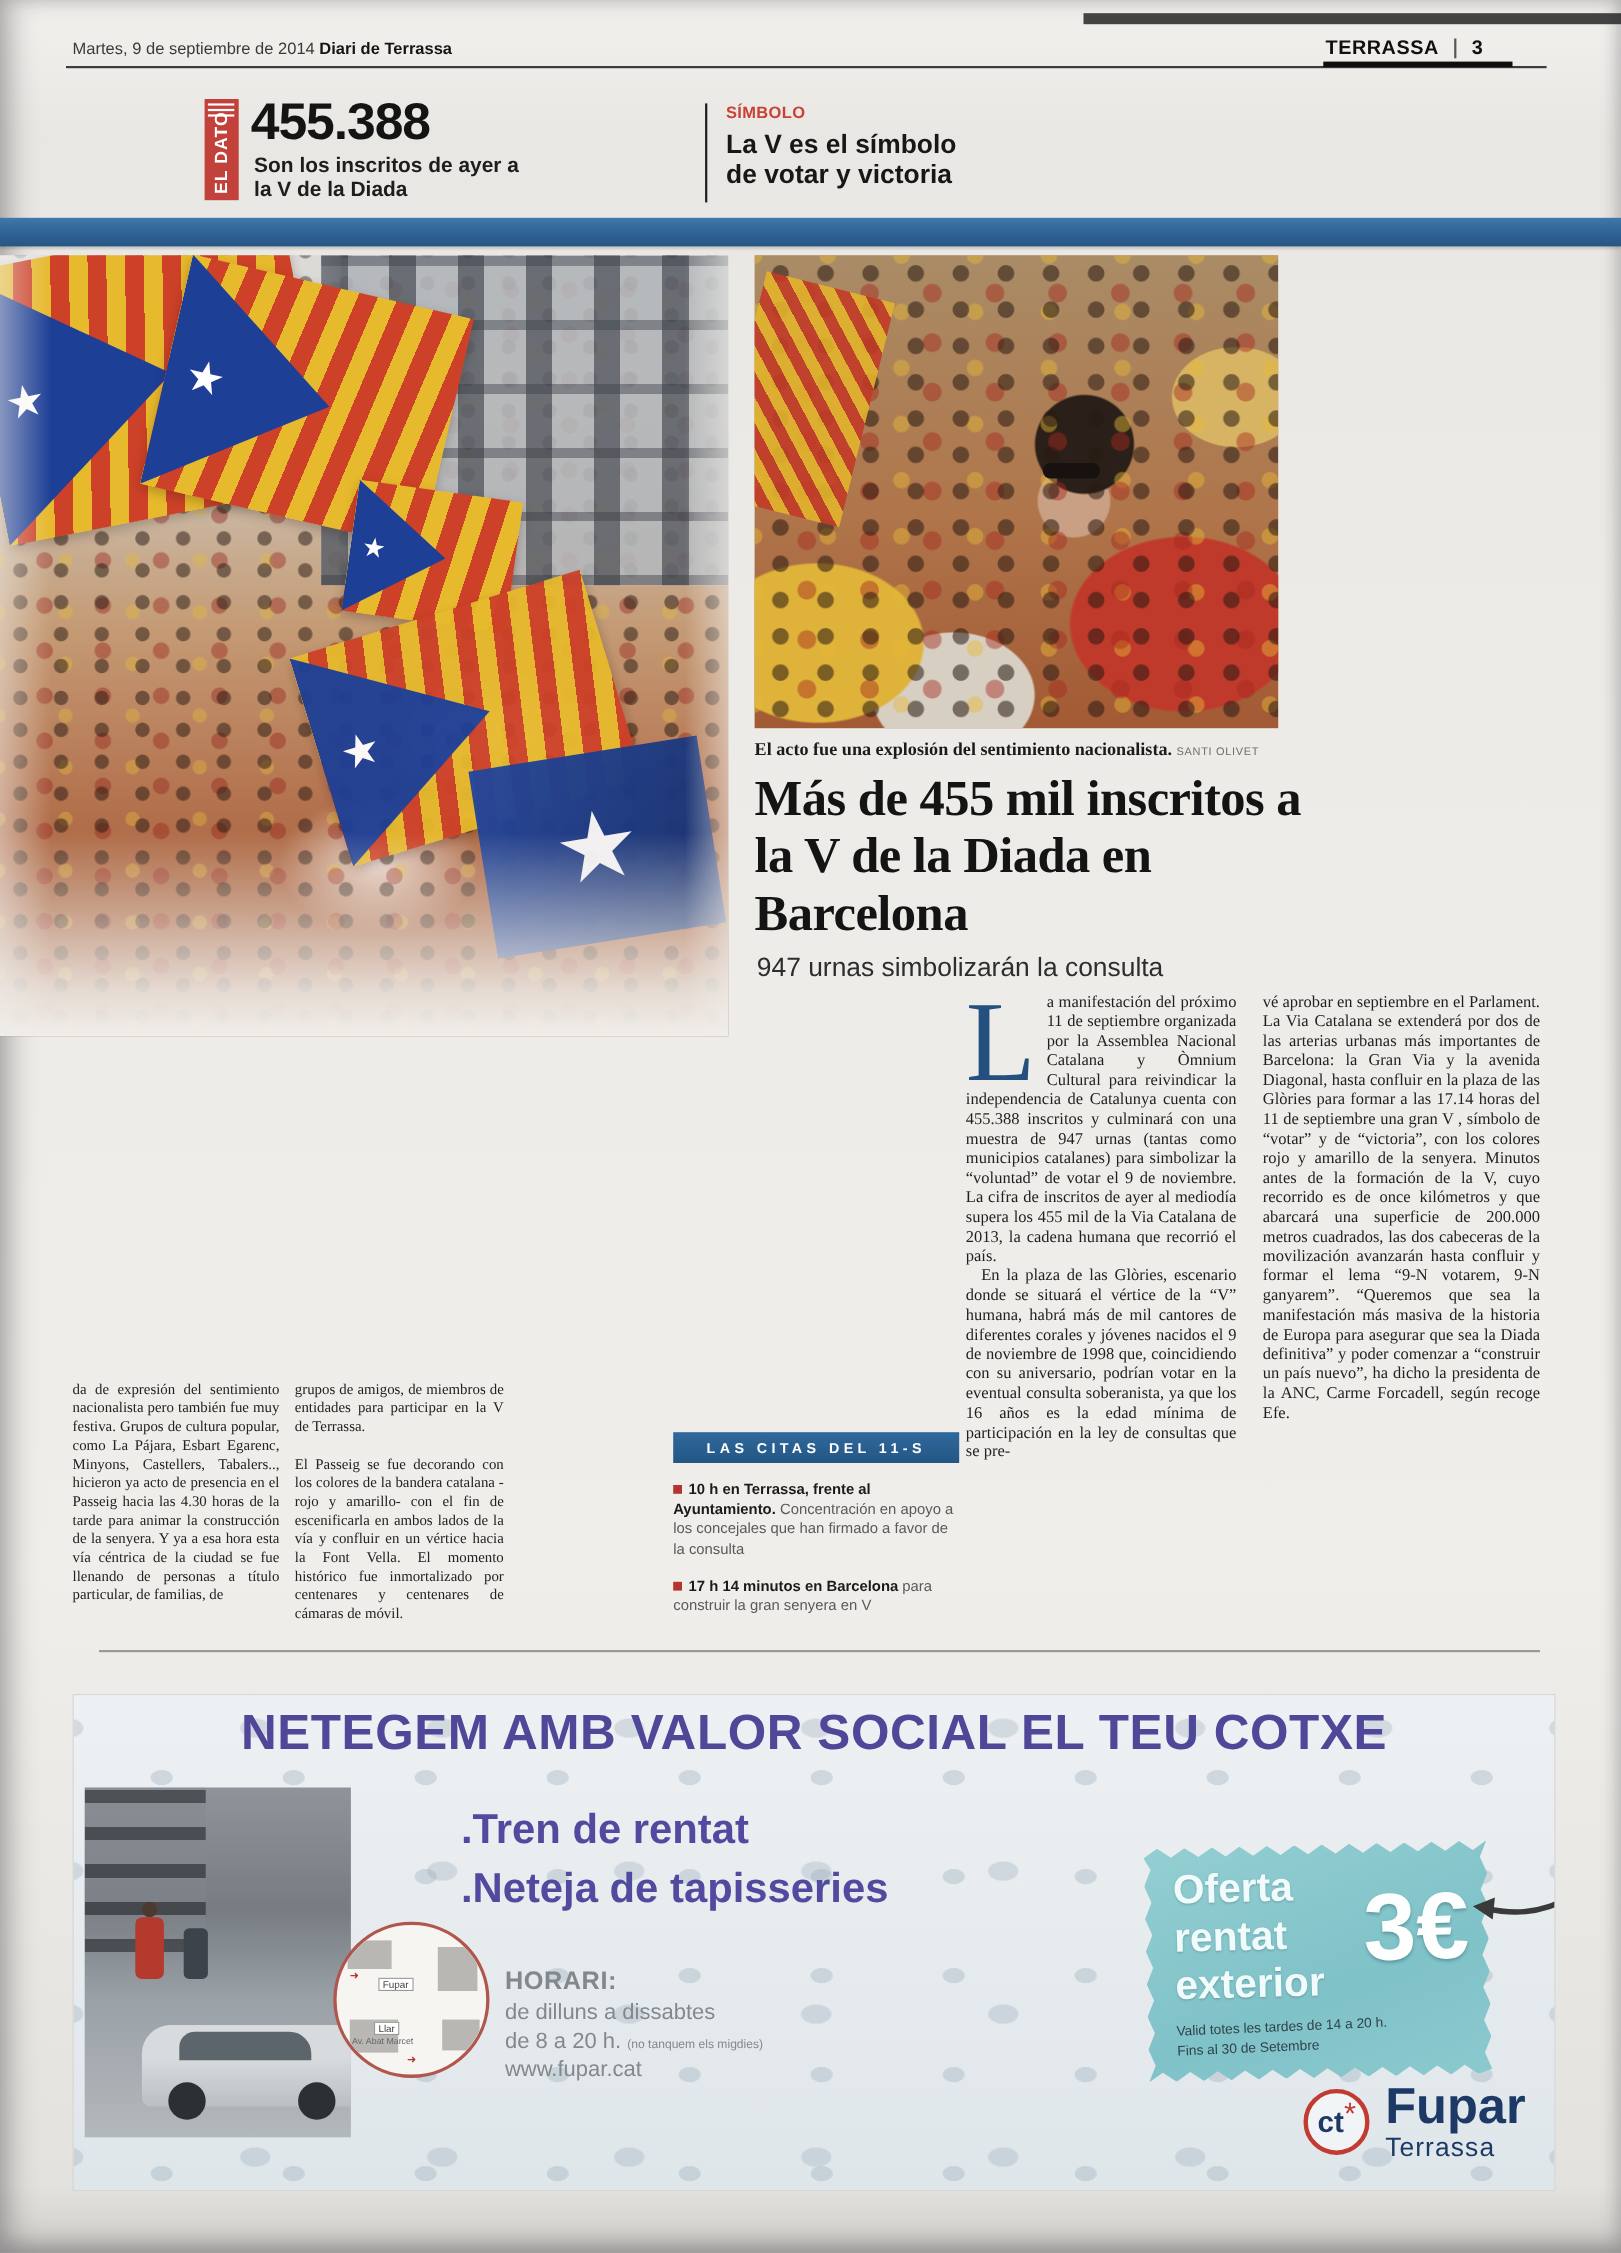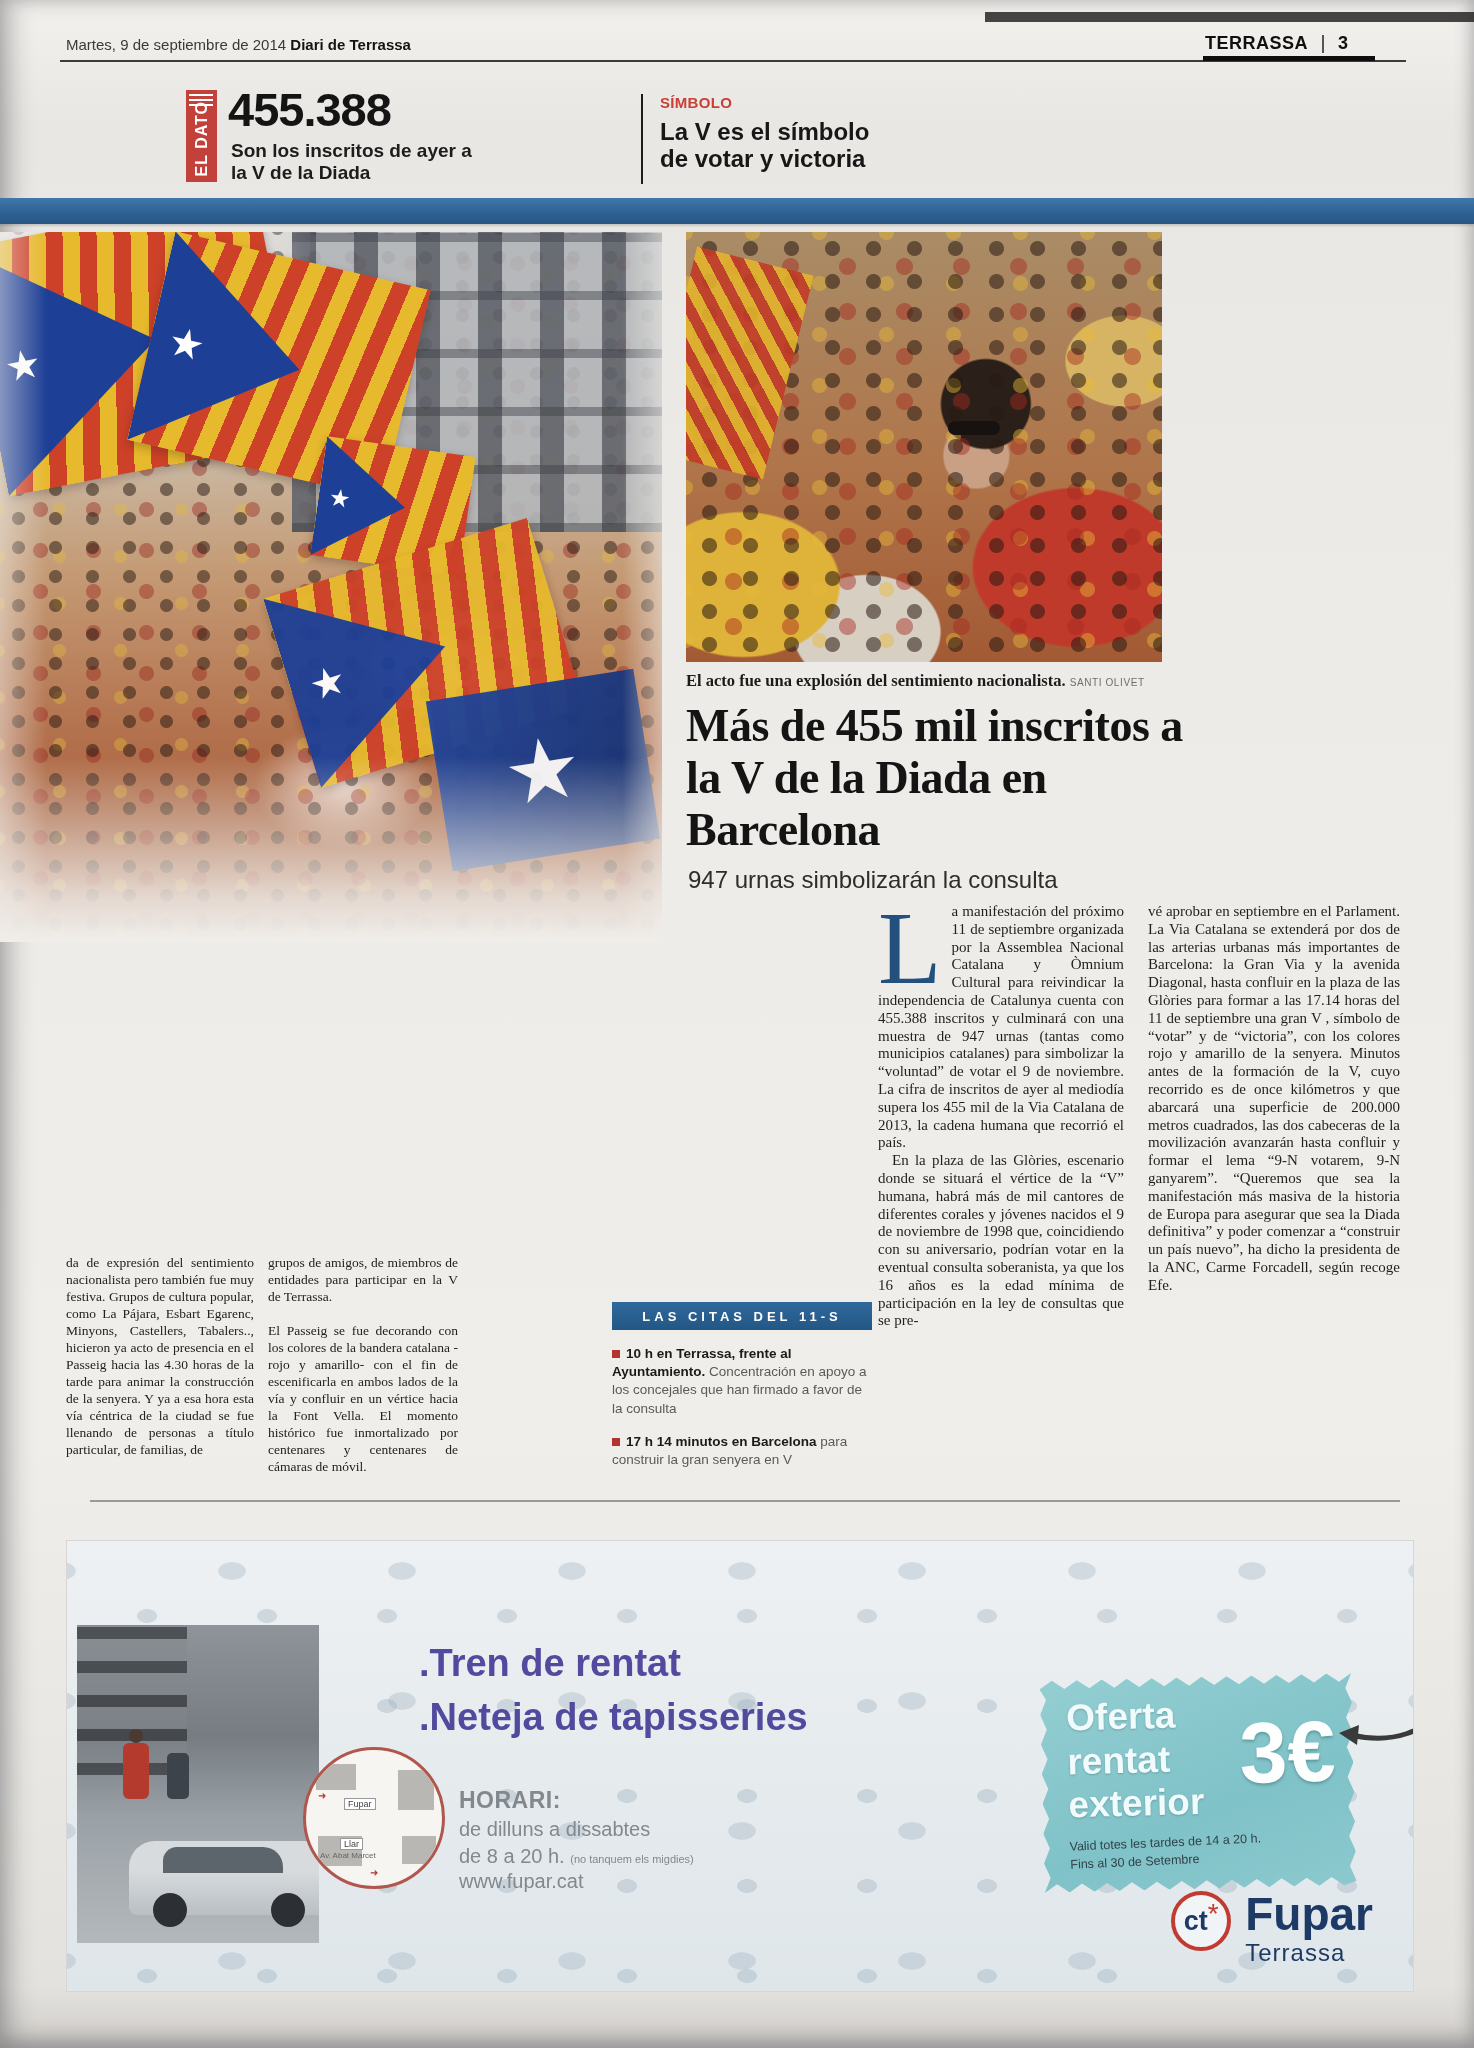--- a/index.html
+++ b/index.html
@@ -155,21 +155,21 @@
 
   .coupon { position:absolute; left:975px; top:136px; width:312px; height:212px; transform:rotate(-1.5deg);
     background:linear-gradient(160deg,#93ced2 0%, #7fc2c8 60%, #8bc9ce 100%);
     clip-path:polygon(0 4%,4% 0,8% 4%,12% 0,16% 4%,20% 0,24% 4%,28% 0,32% 4%,36% 0,40% 4%,44% 0,48% 4%,52% 0,56% 4%,60% 0,64% 4%,68% 0,72% 4%,76% 0,80% 4%,84% 0,88% 4%,92% 0,96% 4%,100% 0,98% 7%,100% 14%,98% 21%,100% 28%,98% 35%,100% 42%,98% 49%,100% 56%,98% 63%,100% 70%,98% 77%,100% 84%,98% 91%,100% 98%,96% 100%,92% 96%,88% 100%,84% 96%,80% 100%,76% 96%,72% 100%,68% 96%,64% 100%,60% 96%,56% 100%,52% 96%,48% 100%,44% 96%,40% 100%,36% 96%,32% 100%,28% 96%,24% 100%,20% 96%,16% 100%,12% 96%,8% 100%,4% 96%,0 100%,2% 93%,0 86%,2% 79%,0 72%,2% 65%,0 58%,2% 51%,0 44%,2% 37%,0 30%,2% 23%,0 16%,2% 9%);
     padding:16px 18px 10px 26px; }
   .coupon-words { float:left; font-size:37px; font-weight:bold; color:#f2fbfc; line-height:1.18; text-shadow:0 1px 2px rgba(40,90,95,.35); }
   .coupon-price { float:right; font-size:86px; font-weight:800; color:#fdfefe; line-height:1; margin-top:18px; text-shadow:0 2px 3px rgba(40,90,95,.4); }
   .coupon-valid { clear:both; padding-top:8px; font-size:12.5px; color:#31434a; transform:rotate(-1deg); line-height:1.45; }
   .ad-arrow { position:absolute; left:1268px; top:152px; }
 
-  .ad-logo { position:absolute; right:40px; bottom:24px; display:flex; gap:14px; }
+  .ad-logo { position:absolute; right:26px; bottom:24px; display:flex; align-items:center; gap:14px; }
   .ct-circle { width:60px; height:60px; border-radius:50%; border:4px solid #c23b32; display:flex; align-items:center; justify-content:center; background:rgba(255,255,255,.55); }
   .ct-circle .ct { font-size:27px; font-weight:bold; color:#1d3a66; }
   .ct-circle .star { font-size:28px; color:#c23b32; line-height:0; margin-top:-14px; }
   .logo-name { font-size:46px; font-weight:800; color:#1d3a66; line-height:1; }
   .logo-city { font-size:24px; color:#1d3a66; letter-spacing:1px; margin-top:2px; }
 </style>
 </head>
 <body>
 
 <div id="page">
@@ -251,20 +251,21 @@
       <span class="sq"></span><b>10 h en Terrassa, frente al Ayuntamiento.</b><span> Concentración en apoyo a los concejales que han firmado a favor de la consulta</span>
     </div>
     <div class="citas-item">
       <span class="sq"></span><b>17 h 14 minutos en Barcelona</b><span> para construir la gran senyera en V</span>
     </div>
   </div>
 
   <div class="abs mid-rule"></div>
 
   <div class="abs ad">
+    <div class="ad-headline">NETEGEM AMB VALOR SOCIAL EL TEU COTXE</div>
 
     <div class="ad-photo">
       <div class="shelf"></div>
       <div class="person"></div>
       <div class="person2"></div>
       <div class="car"></div>
     </div>
 
     <div class="ad-services">
       <div>.Tren de rentat</div>

